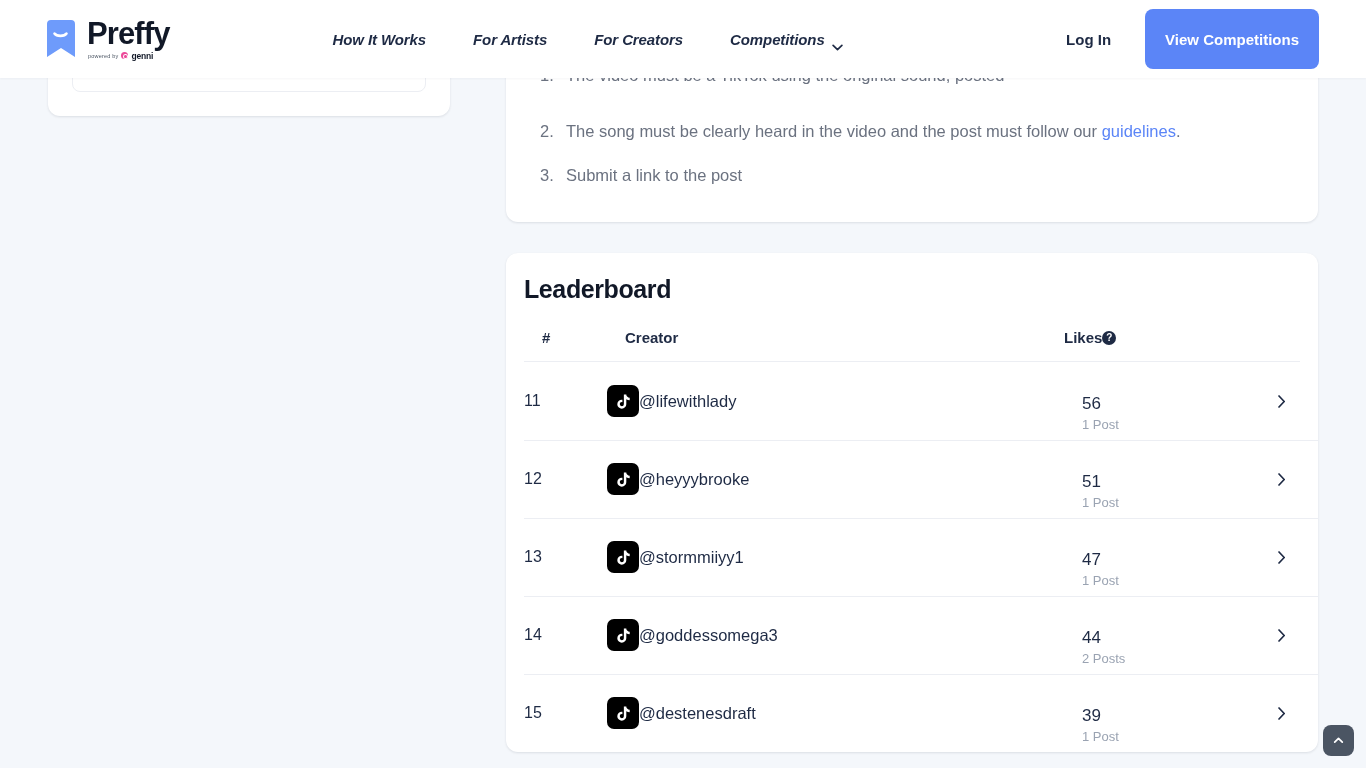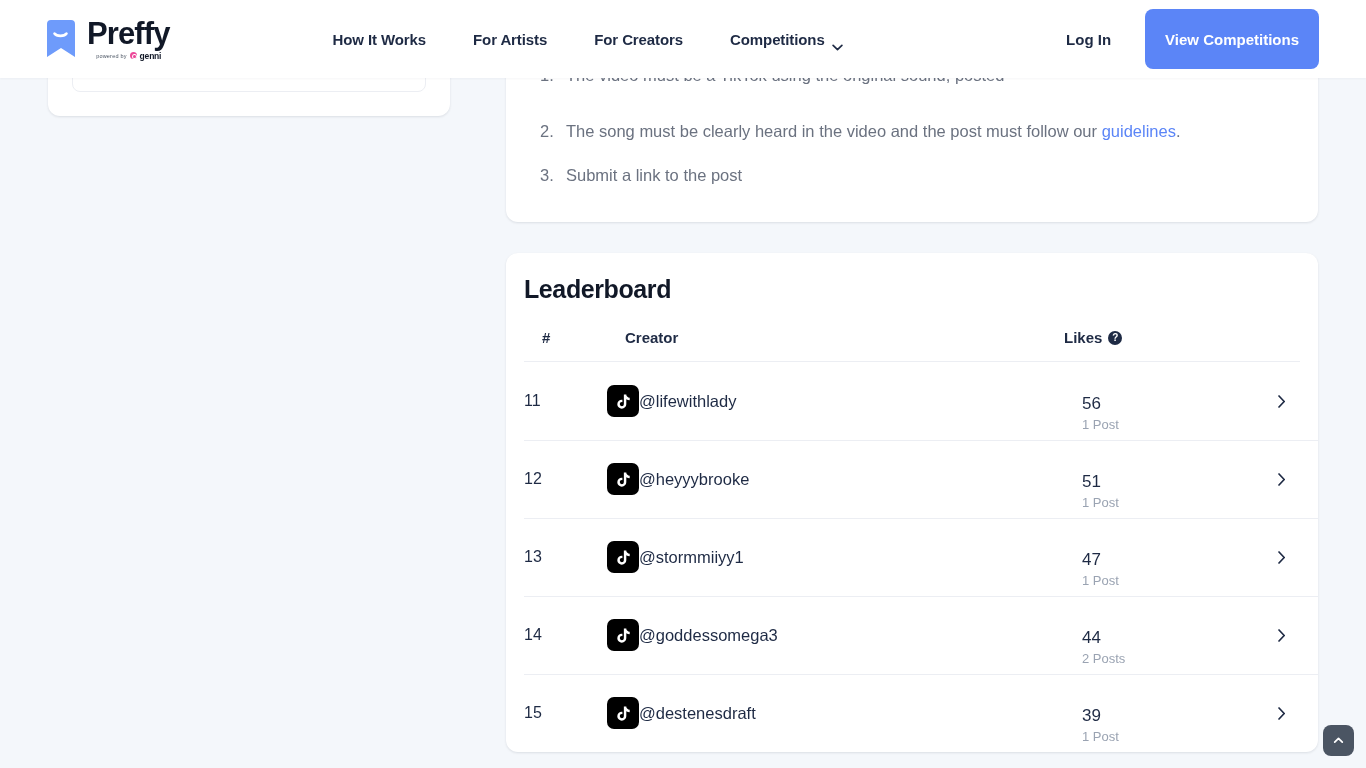--- a/index.html
+++ b/index.html
@@ -23,21 +23,21 @@
   .logo-wrap {
     display: flex; align-items: center;
     margin-left: 44px;
     gap: 9px;
   }
   .logo-mark {
     width: 34px; height: 38px;
     position: relative;
     flex: 0 0 auto;
   }
-  .logo-text-block { display: flex; flex-direction: column; align-items: center; }
+  .logo-text-block { display: flex; flex-direction: column; align-items: flex-start; }
   .logo-word {
     font-size: 31px; font-weight: 700; color: #111827;
     letter-spacing: -.9px; line-height: 32px;
   }
   .logo-sub {
     display: flex; align-items: center; gap: 3px;
     margin-top: 1px; margin-left: 1px;
   }
   .logo-sub-pre { font-size: 5.5px; color: #4b5563; letter-spacing: .2px; }
   .logo-sub-dot {
@@ -48,20 +48,21 @@
   .logo-sub-dot::after{
     content:""; position:absolute; left:2px; top:1.6px;
     width:3px;height:3.8px;border:1px solid #fff;border-radius:50%;
   }
   .logo-sub-name { font-size: 8.5px; font-weight: 700; color: #111827; letter-spacing: -.2px; }
 
   .nav {
     display: flex; align-items: center;
     gap: 47px;
     margin-left: 163px;
+    font-style: italic;
   }
   .nav-item {
     font-size: 15px; font-weight: 700; color: #1e2a44;
     letter-spacing: -.1px; cursor: pointer;
     display: flex; align-items: center; gap: 7px;
     white-space: nowrap;
   }
   .chev-down {
     width: 11px; height: 7px; display: inline-block;
     position: relative; top: 1px;
@@ -138,21 +139,21 @@
   }
   .lb-colhead {
     display: flex; align-items: center;
     margin-top: 25px;
     padding: 0 0 15px 0;
     border-bottom: 1px solid #eceef3;
     font-size: 15px; font-weight: 700; color: #1e2a44;
   }
   .col-rank  { width: 101px; padding-left: 18px; }
   .col-creator { flex: 1; }
-  .col-likes { width: 196px; display: flex; align-items: center; gap: 6px; }
+  .col-likes { width: 196px; display: flex; align-items: center; gap: 0; }
   .col-arrow { width: 40px; }
   .help-icon {
     width: 14px; height: 14px; border-radius: 50%;
     background: #1e2a44; color: #fff;
     font-size: 10px; font-weight: 700;
     display: inline-flex; align-items: center; justify-content: center;
     line-height: 1;
   }
 
   .lb-row {

